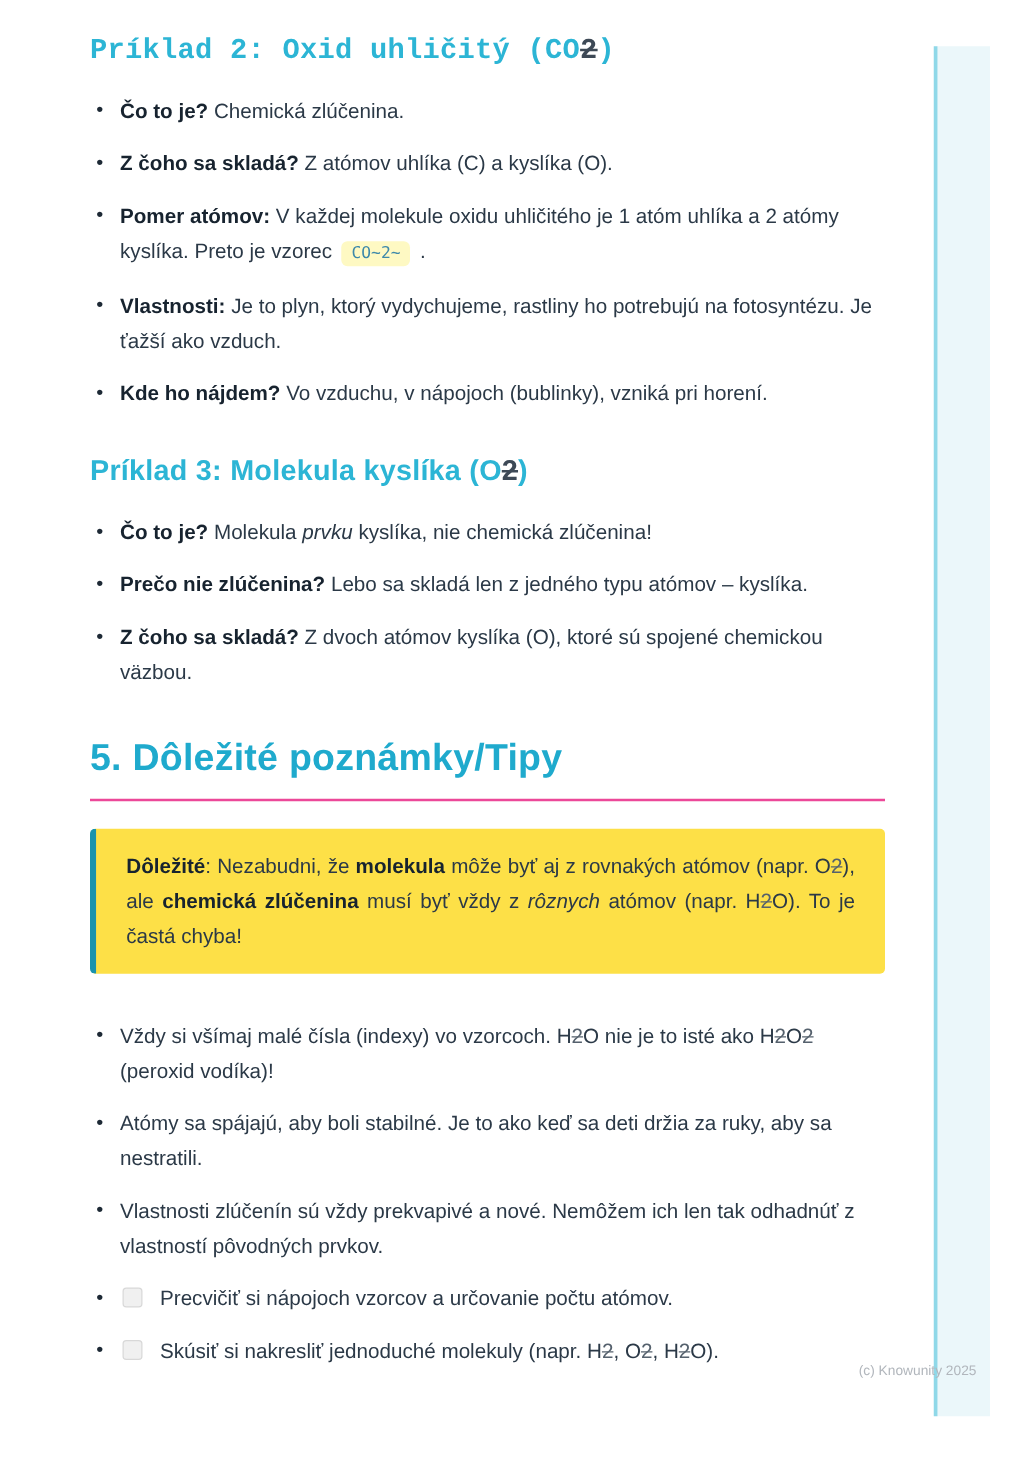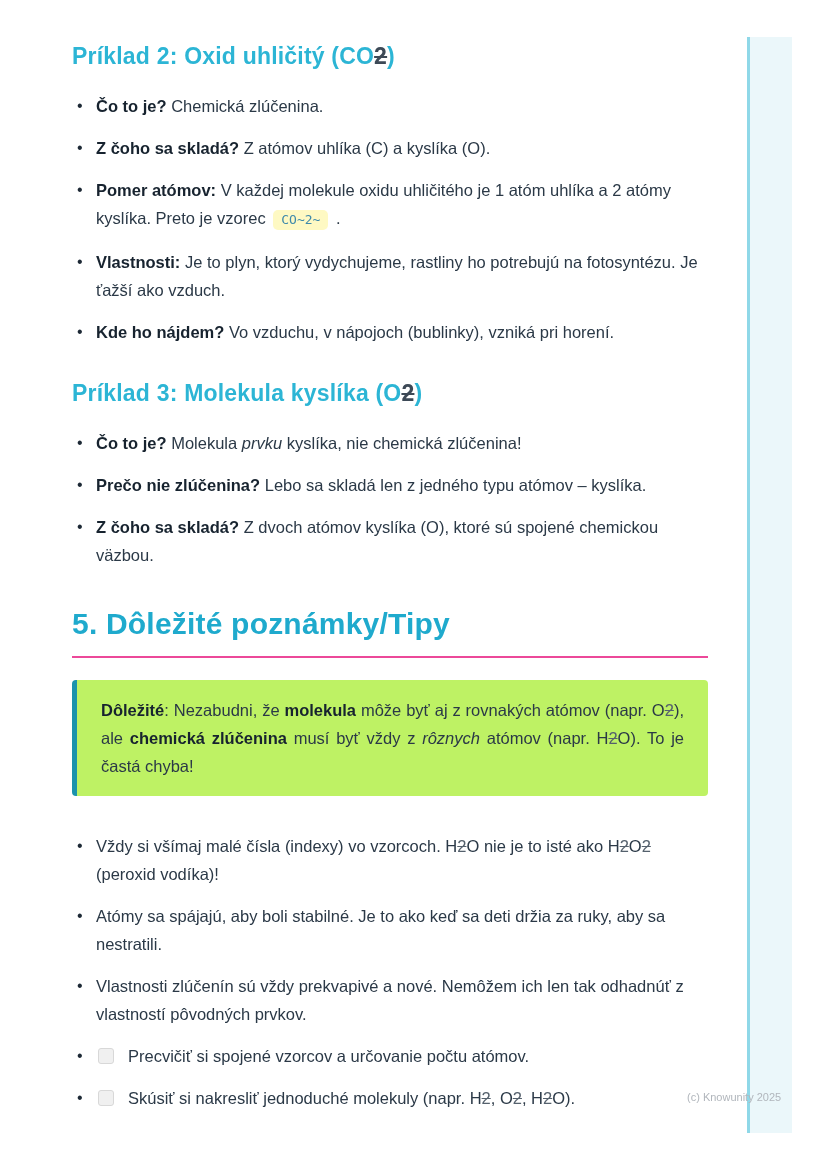--- a/index.html
+++ b/index.html
@@ -11,21 +11,21 @@
   .stripe-line { position:absolute; left:747px; top:37px; width:3px; height:1096px; background:#8fd8e8; }
   .stripe-fill { position:absolute; left:750px; top:37px; width:42px; height:1096px; background:#ebf7fa; }
   .watermark { position:absolute; left:687px; top:1091px; font-size:11px; color:#b1b6bc; z-index:5; white-space:nowrap; }
 
   .content { position:absolute; left:72px; top:27px; width:636px; }
 
   h2, h3 { font-family:"Liberation Sans", sans-serif; }
   h3.doc-h3 {
     font-size:23px; font-weight:700; color:#2cb5d5; margin:34px 0 22px 0; letter-spacing:0.2px;
   }
-  h3.doc-h3.first { margin-top:16px; }
+  h3.doc-h3.first { margin-top:0;font-family:Liberation Mono, monospace; }
   h2.doc-h2 {
     font-size:30px; font-weight:700; color:#1faacd; margin:38px 0 0 0;
     padding-bottom:15px; border-bottom:2px solid #ec4899; letter-spacing:0.2px;
   }
 
   ul.doc-list { list-style:none; margin:0 0 4px 0; padding:0; }
   ul.doc-list li {
     position:relative; padding-left:24px; margin-bottom:14px;
     font-size:16.5px; line-height:28px; color:#2b3947;
   }
@@ -38,21 +38,21 @@
   .seg-i { font-style:italic; }
   .seg-s { text-decoration:line-through; color:#55616d; }
   h3 .seg-s { color:#3d4956; }
   .seg-code {
     font-family:"DejaVu Sans Mono", monospace; font-size:13px;
     background:#fef9c3; color:#3e89aa; padding:2px 8px 3px 8px;
     border-radius:5px; margin:0 3px;
   }
 
   .callout {
-    margin:22px 0 36px 0; background:#bef264; border-left:5px solid #1b93ac;
+    margin:22px 0 36px 0; background:#fde047; border-left:5px solid #1b93ac;
     border-radius:4px; padding:16px 24px 16px 24px;
     font-size:16.5px; line-height:28px; text-align:justify; color:#2b3947;
   }
 
   .checkbox {
     display:inline-block; width:14px; height:14px; background:#f0f0f0;
     border:1px solid #d8d8d8; border-radius:3px; margin:0 14px 0 2px;
     vertical-align:-2px;
   }
 </style>
@@ -84,18 +84,18 @@
       </ul>
 
     <h2 class="doc-h2">5. Dôležité poznámky/Tipy</h2>
 
     <div class="callout"><span class="seg seg-b">Dôležité</span><span class="seg seg-n">: Nezabudni, že </span><span class="seg seg-b">molekula</span><span class="seg seg-n"> môže byť aj z rovnakých atómov (napr. O</span><span class="seg seg-s">2</span><span class="seg seg-n">), ale </span><span class="seg seg-b">chemická zlúčenina</span><span class="seg seg-n"> musí byť vždy z </span><span class="seg seg-i">rôznych</span><span class="seg seg-n"> atómov (napr. H</span><span class="seg seg-s">2</span><span class="seg seg-n">O). To je častá chyba!</span></div>
 
     <ul class="doc-list">
         <li><span class="seg seg-n">Vždy si všímaj malé čísla (indexy) vo vzorcoch. H</span><span class="seg seg-s">2</span><span class="seg seg-n">O nie je to isté ako H</span><span class="seg seg-s">2</span><span class="seg seg-n">O</span><span class="seg seg-s">2</span><span class="seg seg-n"> (peroxid vodíka)!</span></li>
         <li><span class="seg seg-n">Atómy sa spájajú, aby boli stabilné. Je to ako keď sa deti držia za ruky, aby sa nestratili.</span></li>
         <li><span class="seg seg-n">Vlastnosti zlúčenín sú vždy prekvapivé a nové. Nemôžem ich len tak odhadnúť z vlastností pôvodných prvkov.</span></li>
-        <li><span class="checkbox"></span><span class="seg seg-n">Precvičiť si spojené vzorcov a určovanie počtu atómov.</span></li>
+        <li><span class="checkbox"></span><span class="seg seg-n">Precvičiť si nápojoch vzorcov a určovanie počtu atómov.</span></li>
         <li><span class="checkbox"></span><span class="seg seg-n">Skúsiť si nakresliť jednoduché molekuly (napr. H</span><span class="seg seg-s">2</span><span class="seg seg-n">, O</span><span class="seg seg-s">2</span><span class="seg seg-n">, H</span><span class="seg seg-s">2</span><span class="seg seg-n">O).</span></li>
       </ul>
 
   </div>
 </div>
 
 </body></html>

